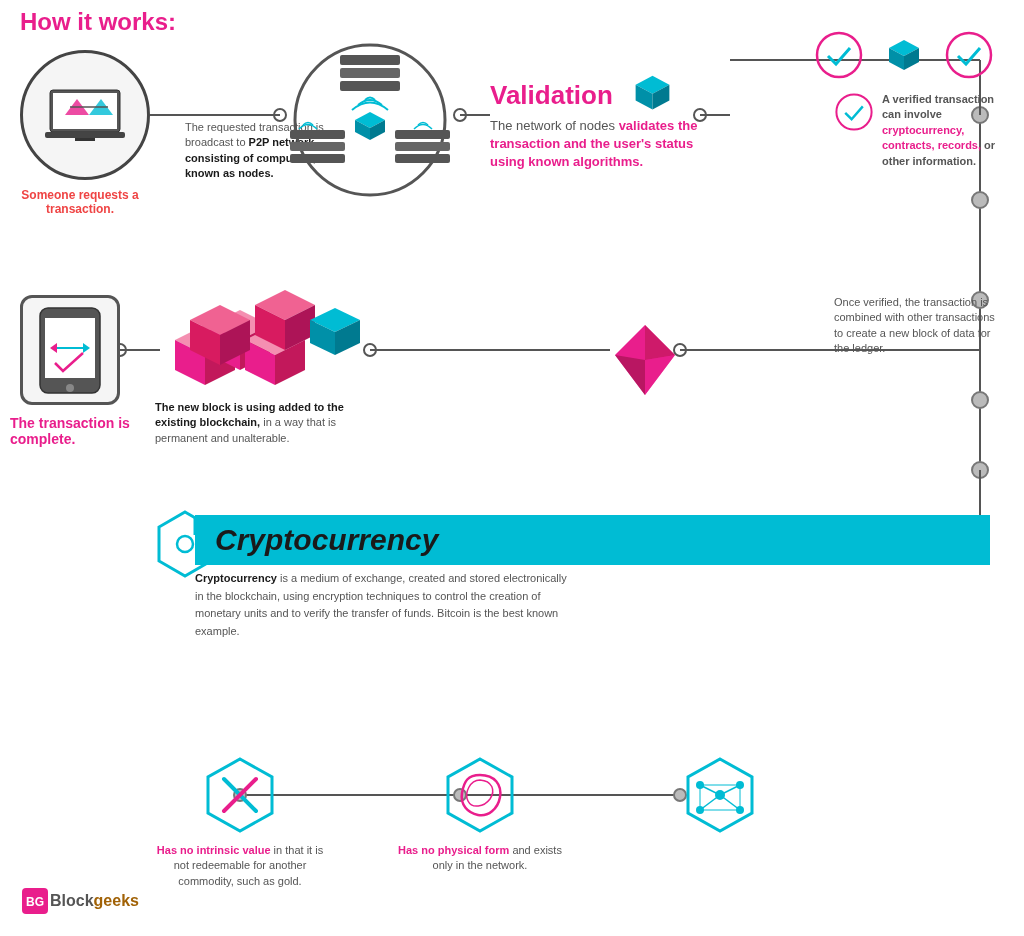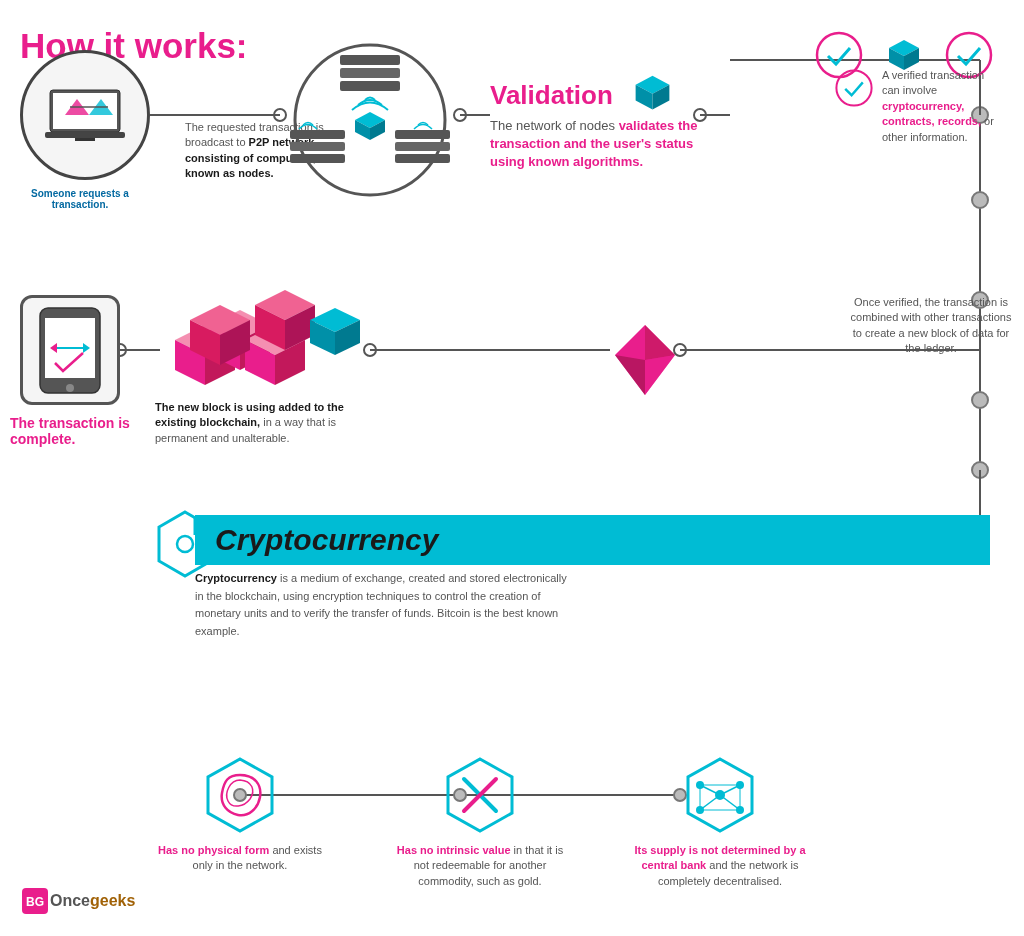--- a/index.html
+++ b/index.html
@@ -8,23 +8,23 @@
       height: 936px;
       background: #ffffff;
       font-family: Arial, sans-serif;
       overflow: hidden;
       position: relative;
     }
 
     
     .title {
       position: absolute;
-      top: 26px;
+      top: 8px;
       left: 20px;
-      font-size: 35px;
+      font-size: 24px;
       font-weight: bold;
       color: #1a1a1a;
     }
     .title span { color: #e91e8c; }
 
     
     .laptop-circle {
       position: absolute;
       top: 50px;
       left: 20px;
@@ -87,23 +87,24 @@
       font-size: 13px;
       color: #555;
       line-height: 1.4;
       margin-top: 6px;
     }
     .validation-desc strong { color: #e91e8c; }
 
     
     .verified-section {
       position: absolute;
-      top: 68px;
+      top: 92px;
       right: 20px;
       width: 170px;
+      font-weight: bold;
     }
     .verified-desc {
       font-size: 11px;
       color: #555;
       line-height: 1.4;
     }
     .verified-desc strong { color: #e91e8c; }
 
     
     .check-icons {
@@ -162,26 +163,25 @@
     .diamond-icon {
       position: absolute;
       top: 320px;
       left: 610px;
     }
 
     
     .chain-desc {
       position: absolute;
       top: 295px;
-      right: 8px;
+      right: 20px;
       width: 170px;
       font-size: 11px;
       color: #555;
       line-height: 1.4;
-      text-align: center;
     }
     .crypto-desc {
       position: absolute;
       top: 570px;
       left: 195px;
       font-size: 11px;
       color: #555;
       line-height: 1.6;
       width: 380px;
     }
@@ -300,21 +300,21 @@
     <rect x="8" y="8" width="64" height="36" fill="#fff" stroke="none"></rect>
 
     <polygon points="20,30 32,14 44,30" fill="#e91e8c" opacity="0.8"></polygon>
     <polygon points="44,30 56,14 68,30" fill="#00bcd4" opacity="0.8"></polygon>
     <line x1="25" y1="22" x2="63" y2="22" stroke="#555" stroke-width="1.5" marker-end="url(#arr)"></line>
 
     <rect x="0" y="47" width="80" height="6" rx="2" fill="#444"></rect>
     <rect x="30" y="53" width="20" height="3" fill="#333"></rect>
   </svg>
 </div>
-<div class="laptop-label" style="font-size:10px;color:#0369a1;font-weight:bold;position:absolute;top:188px;left:10px;width:140px;text-align:center;">Someone requests
+<div class="laptop-label" style="font-size:12px;color:#ef4444;font-weight:bold;position:absolute;top:188px;left:10px;width:140px;text-align:center;">Someone requests
 a transaction.</div>
 
 <div class="p2p-desc">
   The requested transaction is broadcast to <strong>P2P network consisting of computers, known as nodes.</strong>
 </div>
 
 <div class="nodes-cluster">
   <svg width="200" height="160" viewBox="0 0 200 160" xmlns="http://www.w3.org/2000/svg">
 
     <circle cx="100" cy="80" r="75" fill="none" stroke="#555" stroke-width="3"></circle>
@@ -469,45 +469,45 @@
   <div style="background:#00bcd4;padding:8px 20px;display:inline-block;width:100%;">
     <span style="font-size:30px;font-weight:bold;color:#1a1a1a;font-style:italic;">Cryptocurrency</span>
   </div>
 </div>
 
 <div class="crypto-desc">
   <strong>Cryptocurrency</strong> is a medium of exchange, created and stored electronically in the blockchain, using encryption techniques to control the creation of monetary units and to verify the transfer of funds. Bitcoin is the best known example.
 </div>
 
 <div class="bottom-icons">
-
-  <div class="bottom-icon-item">
-    <div class="hex-icon">
-      <svg width="80" height="80" viewBox="0 0 80 80" xmlns="http://www.w3.org/2000/svg">
-        <polygon points="40,4 72,22 72,58 40,76 8,58 8,22" fill="none" stroke="#00bcd4" stroke-width="3"></polygon>
-
-        <path d="M40,20 C55,20 62,30 60,42 C58,54 48,62 38,60 C28,58 20,50 22,38 C24,26 28,20 40,20Z" fill="none" stroke="#e91e8c" stroke-width="2.5"></path>
-        <path d="M40,25 C52,26 56,35 50,44 C44,52 32,54 28,46 C24,38 30,25 40,25Z" fill="none" stroke="#e91e8c" stroke-width="1.5"></path>
-      </svg>
-    </div>
-    <div class="bottom-icon-label">
-      <strong>Has no physical form</strong> and exists only in the network.
-    </div>
-  </div>
 
   <div class="bottom-icon-item">
     <div class="hex-icon">
       <svg width="80" height="80" viewBox="0 0 80 80" xmlns="http://www.w3.org/2000/svg">
         <polygon points="40,4 72,22 72,58 40,76 8,58 8,22" fill="none" stroke="#00bcd4" stroke-width="3"></polygon>
         <line x1="24" y1="24" x2="56" y2="56" stroke="#00bcd4" stroke-width="4" stroke-linecap="round"></line>
         <line x1="56" y1="24" x2="24" y2="56" stroke="#e91e8c" stroke-width="4" stroke-linecap="round"></line>
       </svg>
     </div>
     <div class="bottom-icon-label">
       <strong>Has no intrinsic value</strong> in that it is not redeemable for another commodity, such as gold.
+    </div>
+  </div>
+
+  <div class="bottom-icon-item">
+    <div class="hex-icon">
+      <svg width="80" height="80" viewBox="0 0 80 80" xmlns="http://www.w3.org/2000/svg">
+        <polygon points="40,4 72,22 72,58 40,76 8,58 8,22" fill="none" stroke="#00bcd4" stroke-width="3"></polygon>
+
+        <path d="M40,20 C55,20 62,30 60,42 C58,54 48,62 38,60 C28,58 20,50 22,38 C24,26 28,20 40,20Z" fill="none" stroke="#e91e8c" stroke-width="2.5"></path>
+        <path d="M40,25 C52,26 56,35 50,44 C44,52 32,54 28,46 C24,38 30,25 40,25Z" fill="none" stroke="#e91e8c" stroke-width="1.5"></path>
+      </svg>
+    </div>
+    <div class="bottom-icon-label">
+      <strong>Has no physical form</strong> and exists only in the network.
     </div>
   </div>
 
   <div class="bottom-icon-item">
     <div class="hex-icon">
       <svg width="80" height="80" viewBox="0 0 80 80" xmlns="http://www.w3.org/2000/svg">
         <polygon points="40,4 72,22 72,58 40,76 8,58 8,22" fill="none" stroke="#00bcd4" stroke-width="3"></polygon>
 
         <circle cx="40" cy="40" r="5" fill="#00bcd4"></circle>
         <circle cx="20" cy="30" r="4" fill="#00bcd4"></circle>
@@ -517,27 +517,24 @@
         <line x1="40" y1="40" x2="20" y2="30" stroke="#00bcd4" stroke-width="1.5"></line>
         <line x1="40" y1="40" x2="60" y2="30" stroke="#00bcd4" stroke-width="1.5"></line>
         <line x1="40" y1="40" x2="20" y2="55" stroke="#00bcd4" stroke-width="1.5"></line>
         <line x1="40" y1="40" x2="60" y2="55" stroke="#00bcd4" stroke-width="1.5"></line>
         <line x1="20" y1="30" x2="60" y2="30" stroke="#00bcd4" stroke-width="1"></line>
         <line x1="20" y1="55" x2="60" y2="55" stroke="#00bcd4" stroke-width="1"></line>
         <line x1="20" y1="30" x2="20" y2="55" stroke="#00bcd4" stroke-width="1"></line>
         <line x1="60" y1="30" x2="60" y2="55" stroke="#00bcd4" stroke-width="1"></line>
       </svg>
     </div>
-    <div class="bottom-icon-label">
-      <strong>Its supply is not determined by a central bank</strong> and the network is completely decentralised.
-    </div>
   </div>
 </div>
 
 <div class="logo">
   <svg width="30" height="30" viewBox="0 0 30 30" xmlns="http://www.w3.org/2000/svg">
     <rect x="2" y="2" width="26" height="26" rx="4" fill="#e91e8c"></rect>
     <text x="15" y="20" text-anchor="middle" font-size="12" font-weight="bold" fill="white" font-family="Arial">BG</text>
   </svg>
   <div style="font-size:16px;font-weight:bold;">
-    <span style="color:#555;">Once</span><span style="color:#a16207;">geeks</span>
+    <span style="color:#555;">Block</span><span style="color:#a16207;">geeks</span>
   </div>
 </div>
 
 </body></html>

